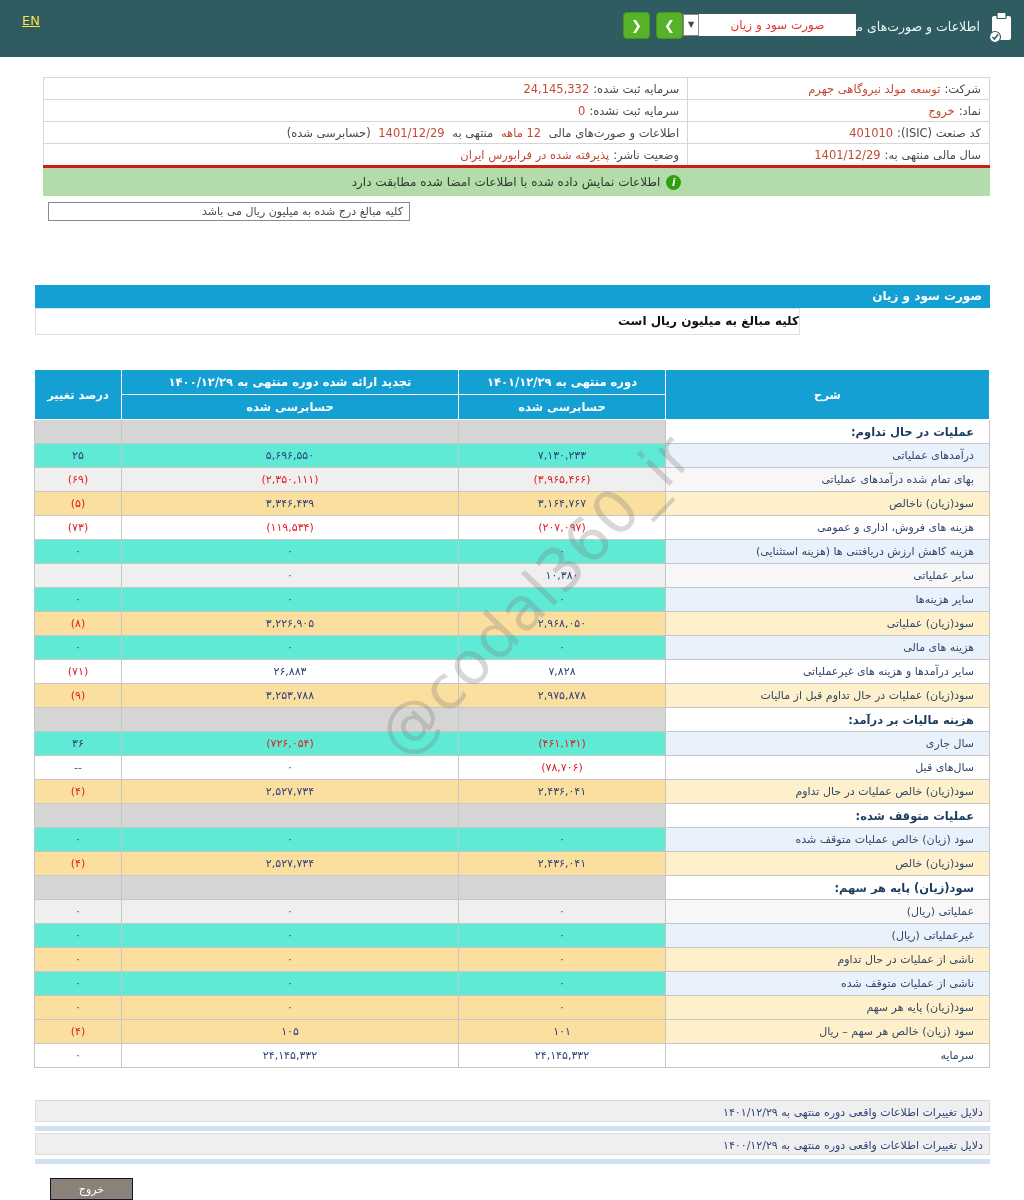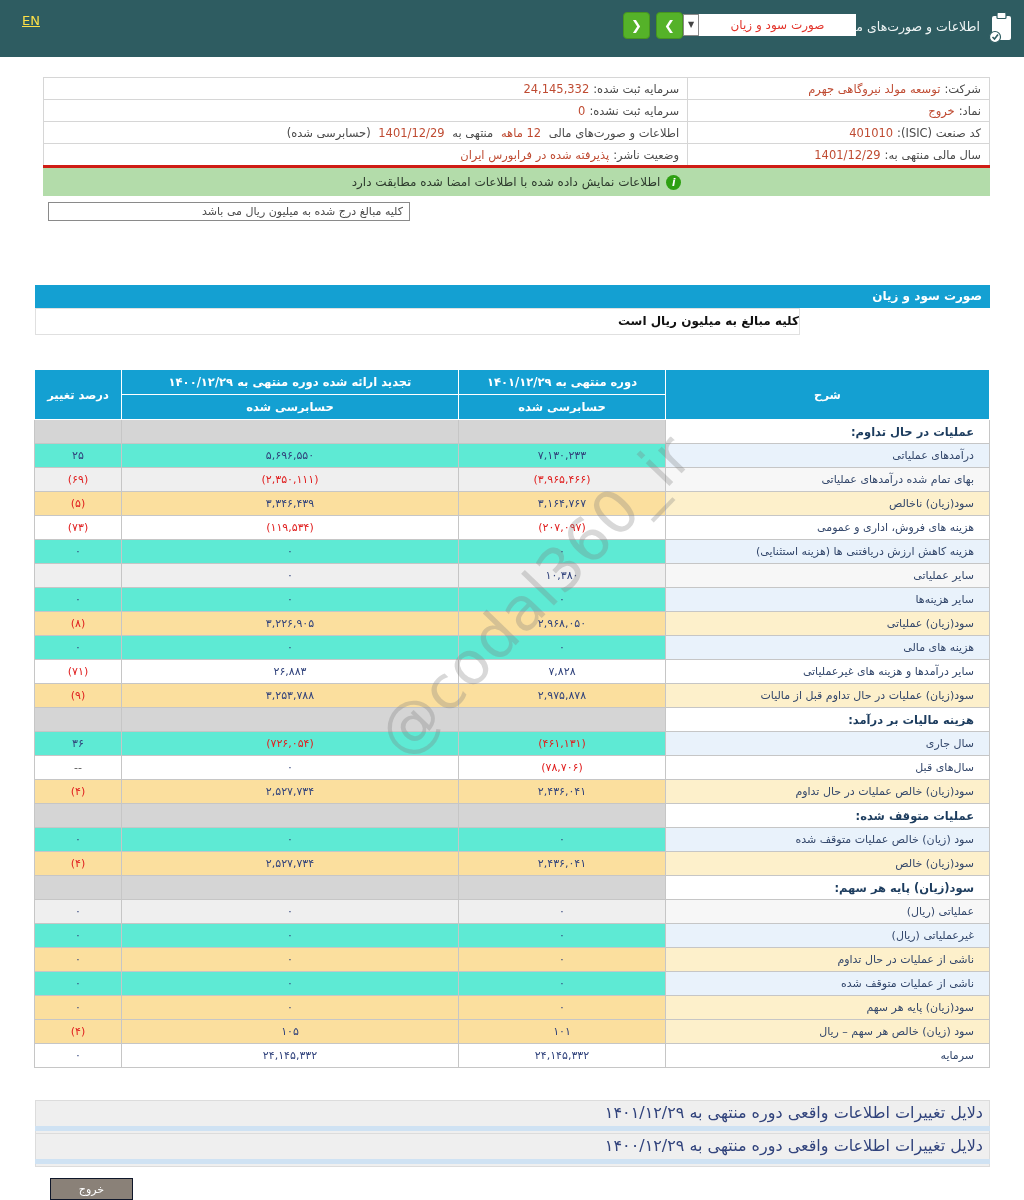--- a/index.html
+++ b/index.html
@@ -50,21 +50,21 @@
   tr.row-gray td.lblc { background:#f7f7f7; }
   tr.row-gray td.valc { background:#efefef; }
   tr.row-white td { background:#fff; }
   tr.row-yellow td.lblc { background:#fdf0cb; }
   tr.row-yellow td.valc { background:#fbdf9e; }
 
   
   .watermark { position:absolute; left:235px; top:563px; width:600px; height:64px; line-height:64px; text-align:center; font-size:60px; letter-spacing:1px; color:rgba(125,125,125,0.30); transform:rotate(-46deg); pointer-events:none; direction:ltr; z-index:6; }
 
   
-  .foot-bar { position:absolute; left:35px; width:955px; height:34px; background:#efefef; border:1px solid #dcdcdc; color:#31437c; font-size:16px; line-height:24px; padding-right:6px; cursor:pointer; }
+  .foot-bar { position:absolute; left:35px; width:955px; height:22px; background:#efefef; border:1px solid #dcdcdc; color:#31437c; font-size:11px; line-height:24px; padding-right:6px; cursor:pointer; }
   .foot-bar1 { top:1100px; }
   .foot-bar2 { top:1133px; }
   .foot-strip { position:absolute; left:35px; width:955px; height:5px; background:#cfe2f3; }
   .foot-strip1 { top:1126px; }
   .foot-strip2 { top:1159px; }
   .exit-btn { position:absolute; left:50px; top:1178px; width:83px; height:22px; background:#8a8178; border:1px solid #0f172a; color:#fff; font-size:11px; text-align:center; line-height:21px; cursor:pointer; }
 </style>
 </head>
 <body>
 

